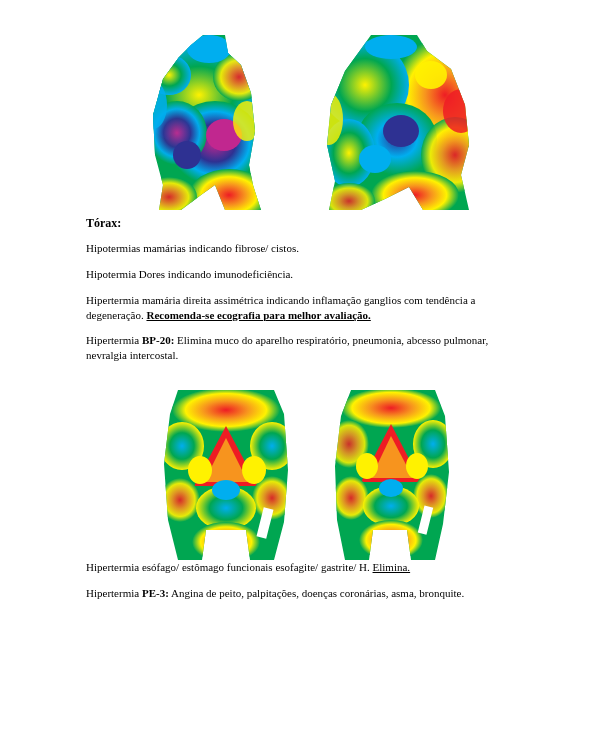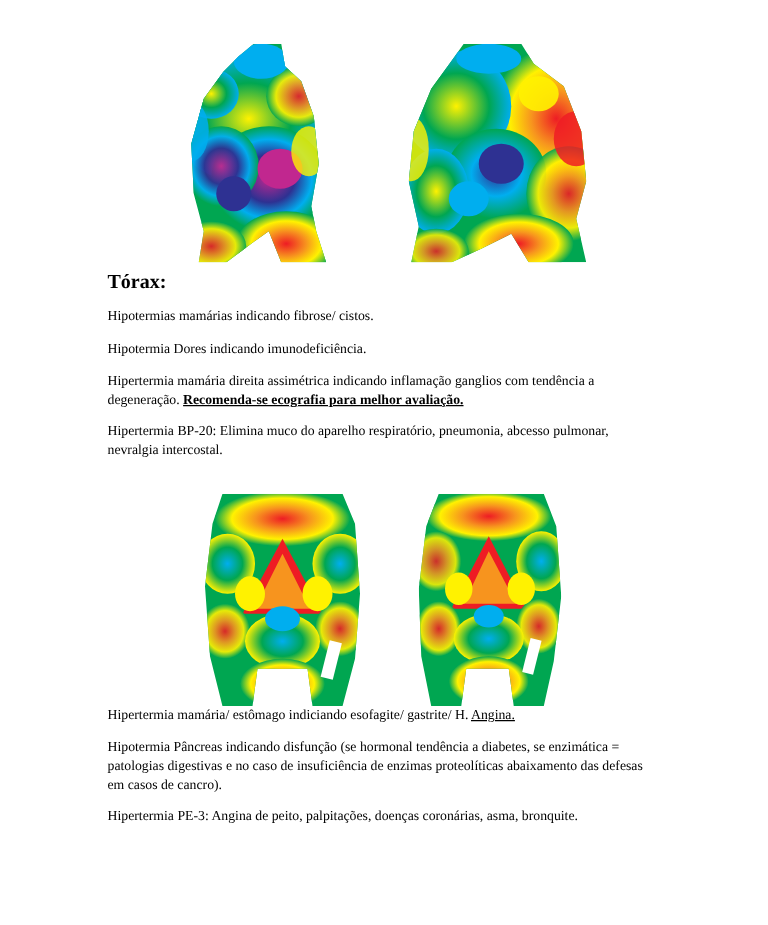--- a/index.html
+++ b/index.html
@@ -50,31 +50,31 @@
   
   .abd-a { width: 145px; height: 170px; }
   .abd-b { width: 135px; height: 170px; }
 
   
   .text-block {
     padding: 0 86px 0 86px;
   }
   .heading {
     font-weight: bold;
-    font-size: 16px;
+    font-size: 12px;
     margin: 6px 0 10px 0;
     line-height: 1.25;
   }
   p.para {
     font-size: 11px;
     line-height: 1.35;
     margin: 0 0 11px 0;
     text-align: left;
   }
-  .b { font-weight: normal; }
+  .b { font-weight: bold; }
   .u { text-decoration: underline; }
   .bu { font-weight: bold; text-decoration: underline; }
 </style>
 </head>
 <body>
 
 <div class="page">
 
   <div class="thermo-row top">
 
@@ -257,25 +257,22 @@
           <ellipse cx="66" cy="98" rx="12" ry="9" fill="#00aeef"></ellipse>
           <rect x="96" y="116" width="9" height="28" fill="#ffffff" transform="rotate(14 100 130)"></rect>
         </g>
       </svg>
     </div>
   </div>
 
   <div class="text-block">
 
     <p class="para">
-      <span>Hipertermia mamária/ estômago indiciando esofagite/ gastrite/ H. </span><span class="u">Angina.</span>
-    </p>
-
-    <p class="para">
-      <span>Hipotermia Pâncreas indicando disfunção (se hormonal tendência a diabetes, se enzimática = patologias digestivas e no caso de insuficiência de enzimas proteolíticas abaixamento das defesas em casos de cancro).</span>
-    </p>
+      <span>Hipertermia esófago/ estômago funcionais esofagite/ gastrite/ H. </span><span class="u">Elimina.</span>
+    </p>
+
 
     <p class="para">
       <span>Hipertermia </span><span class="b">PE-3:</span><span> Angina de peito, palpitações, doenças coronárias, asma, bronquite.</span>
     </p>
   </div>
 
 </div>
 
 </body></html>

